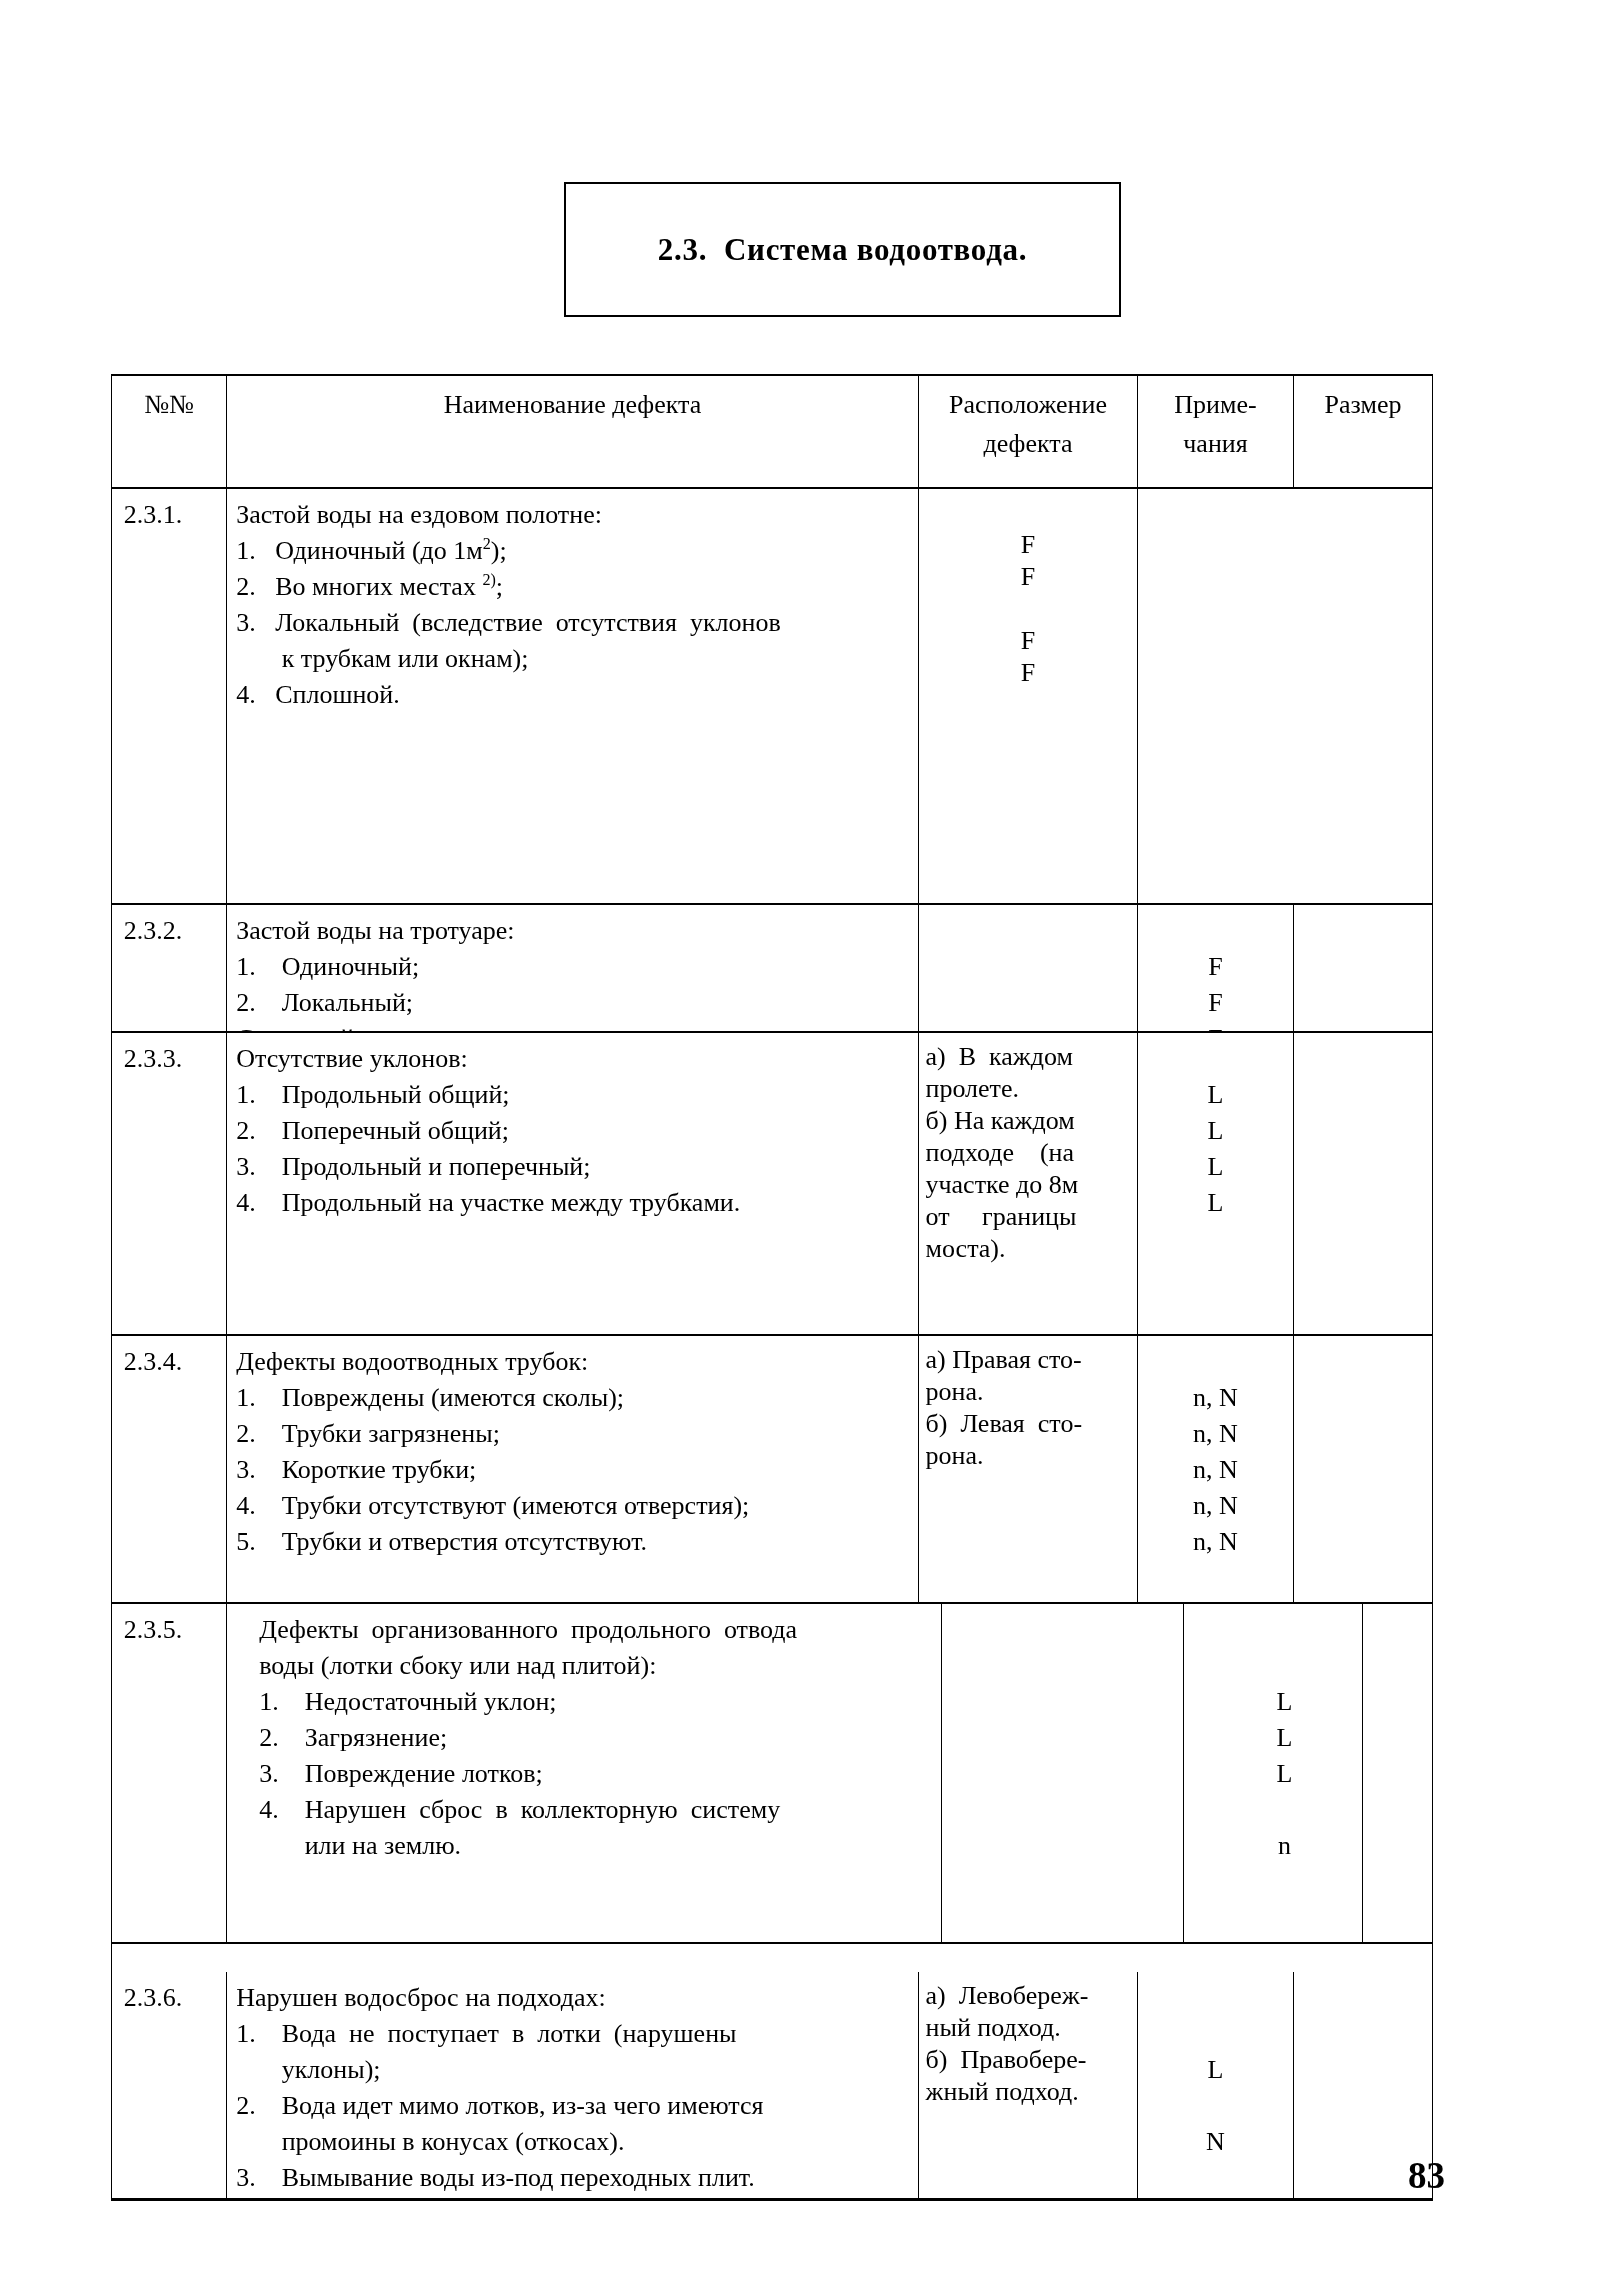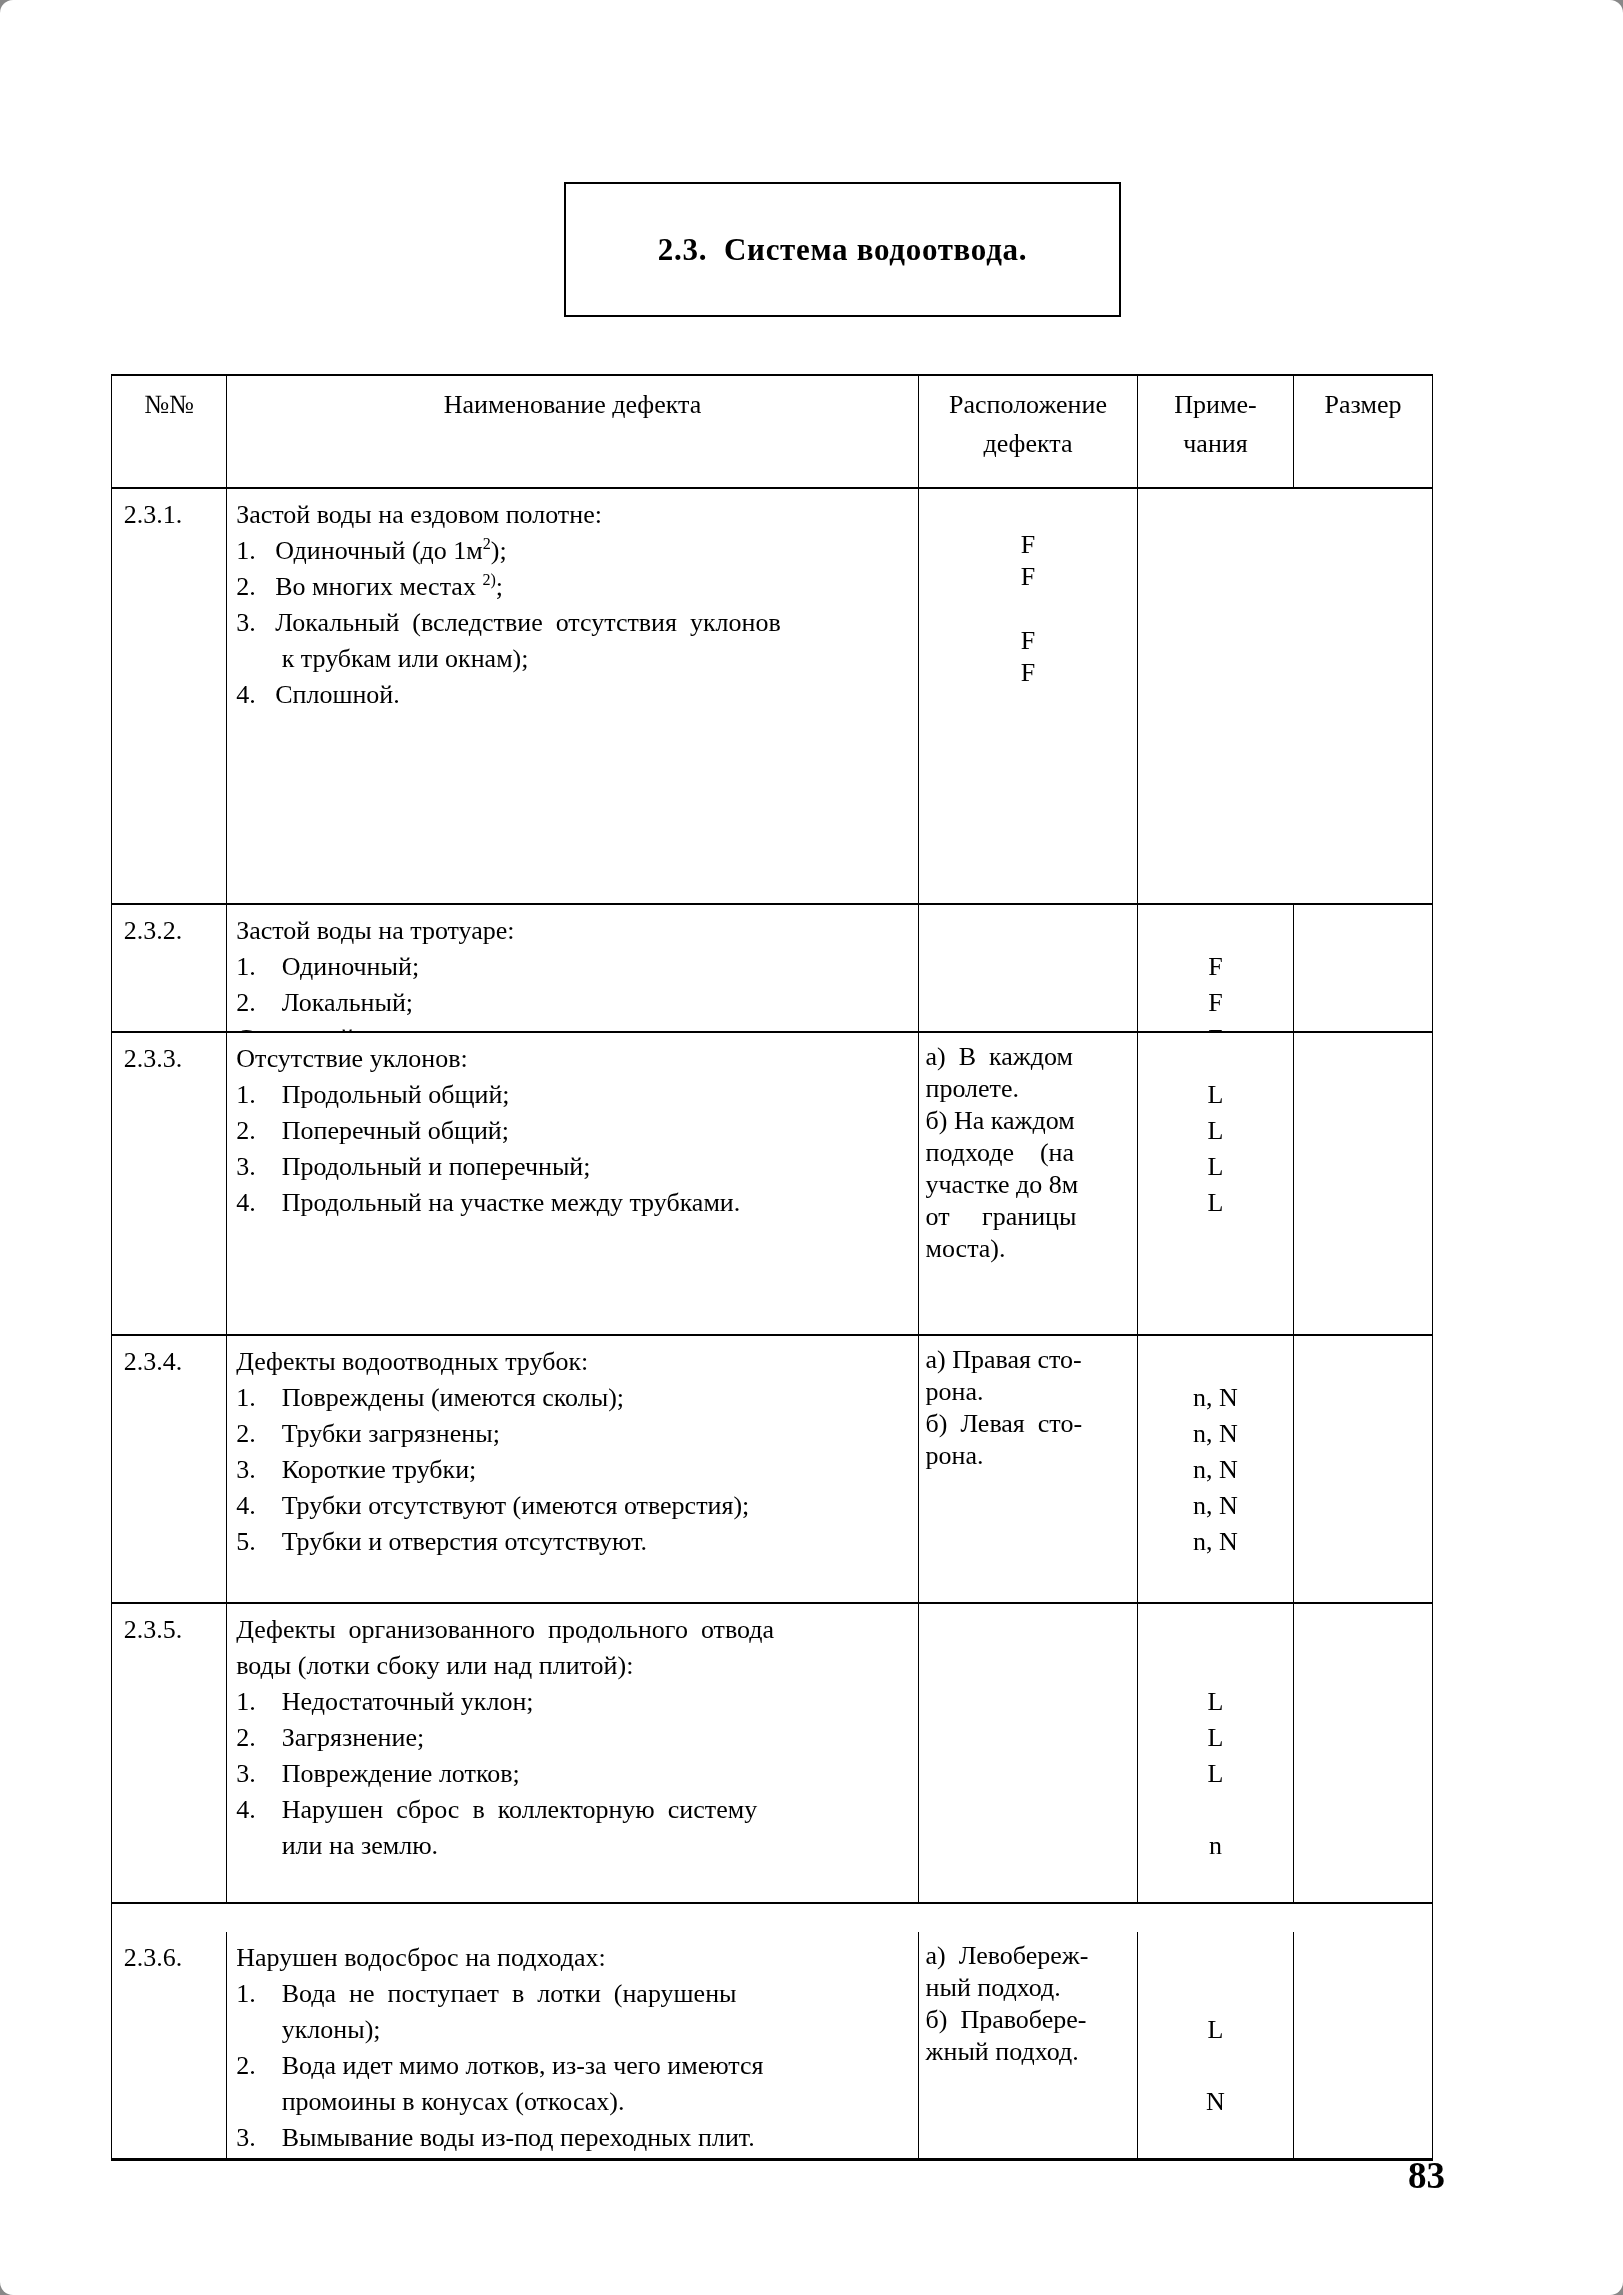--- a/index.html
+++ b/index.html
@@ -3,21 +3,20 @@
 <meta charset="utf-8">
 <style>
   html,body { margin:0; padding:0; background:#888; }
   .page {
     position:relative;
     width:1623px; height:2295px;
     background:#ffffff;
     font-family:"Liberation Serif","DejaVu Serif",serif;
     color:#000;
     overflow:hidden;
-    border-radius:13px;
   }
   
   .title-box {
     position:absolute; left:564px; top:182px;
     width:557px; height:135px;
     border:2.6px solid #000; box-sizing:border-box;
     display:flex; align-items:center; justify-content:center;
   }
   .title-box span {
     font-size:31px; font-weight:bold; letter-spacing:0.7px; white-space:pre;
@@ -177,21 +176,21 @@
         <div class="cell c-size g-name">
           <div class="line">&nbsp;</div>
           <div class="line">n, N</div>
           <div class="line">n, N</div>
           <div class="line">n, N</div>
           <div class="line">n, N</div>
           <div class="line">n, N</div>
         </div>
         <div class="cell c-note g-name"></div>
       </div>
-      <div class="trow" style="height: 300px;">
+      <div class="trow" style="height: 340px; gap: 23px;">
         <div class="cell c-num g-name">
           <div class="line">2.3.5.</div>
         </div>
         <div class="cell c-name g-name">
           <div class="line">Дефекты  организованного  продольного  отвода</div>
           <div class="line">воды (лотки сбоку или над плитой):</div>
           <div class="line">1.    Недостаточный уклон;</div>
           <div class="line">2.    Загрязнение;</div>
           <div class="line">3.    Повреждение лотков;</div>
           <div class="line">4.    Нарушен  сброс  в  коллекторную  систему</div>

